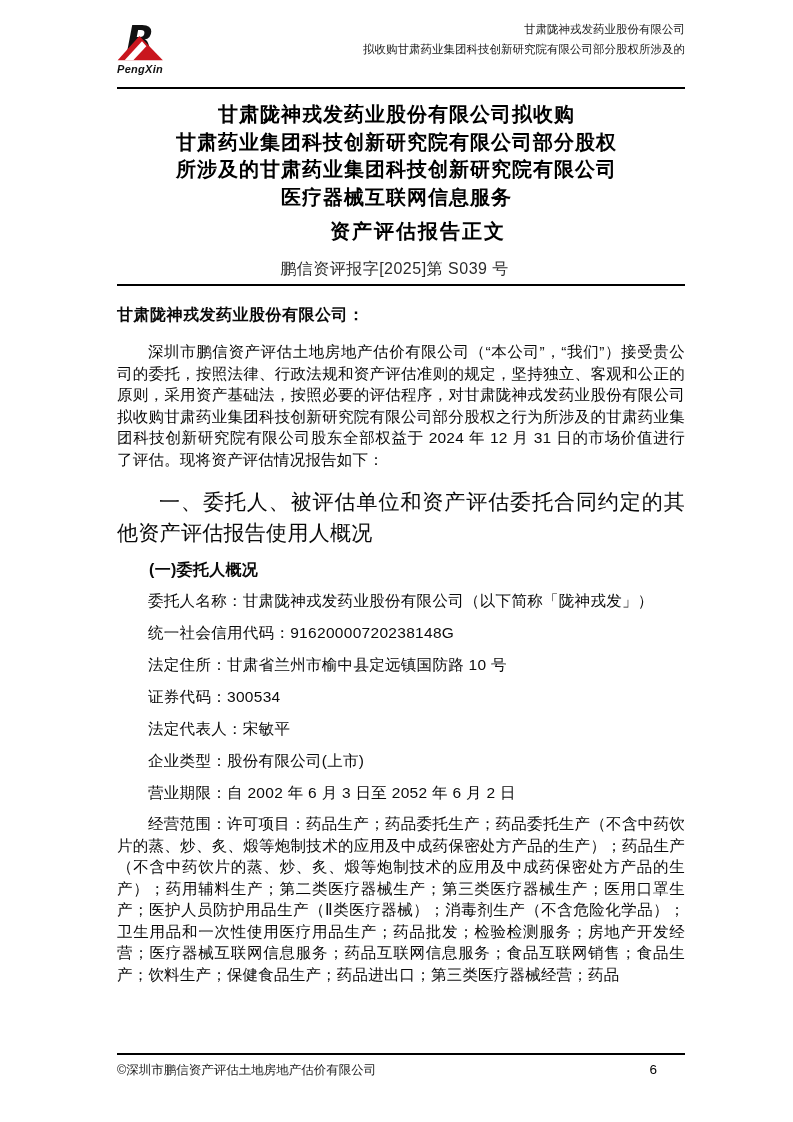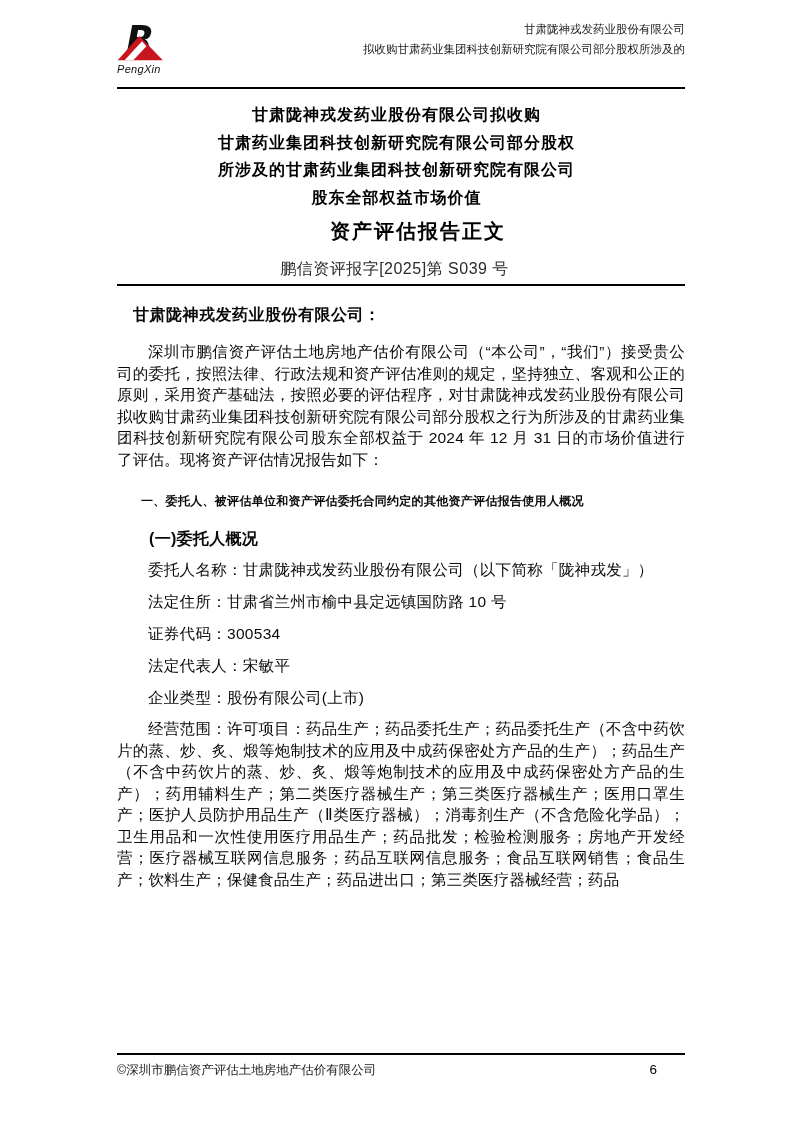--- a/index.html
+++ b/index.html
@@ -13,57 +13,57 @@
     overflow:hidden;
   }
   
   .header {
     position:absolute; top:16px; left:117px; width:568px;
     display:flex; justify-content:space-between; align-items:flex-start;
   }
   .logo { width:78px; margin-top:6px; }
   .logo svg { display:block; width:50px; height:40px; }
   .logo-wordmark {
-    font-style:italic; font-weight:normal; font-size:11px;
+    font-style:italic; font-weight:bold; font-size:11px;
     letter-spacing:0.3px; margin-top:1px; color:#111;
   }
   .header-lines {
     text-align:right; font-size:11.5px; line-height:19.5px;
     color:#1a1a1a; padding-top:4px; white-space:nowrap;
   }
   .rule { position:absolute; left:117px; width:568px; background:#000; }
   .rule-top    { top:87px;  height:2px; }
   .rule-mid    { top:284px; height:1.8px; }
   .rule-bottom { top:1053px; height:2px; }
   
   .title-block {
     position:absolute; top:101px; left:0; width:793px;
-    text-align:center; font-weight:bold; font-size:16px;
+    text-align:center; font-weight:bold; font-size:20px;
     line-height:27.5px; color:#000; letter-spacing:1px;
   }
   .subtitle {
     position:absolute; top:218px; left:0; width:793px;
     text-align:center; font-weight:bold; font-size:20px; letter-spacing:2px;padding-left:43px;
   }
   .report-no {
     position:absolute; top:259px; left:0; width:789px;
     text-align:center; font-size:16px; color:#2b2b2b; letter-spacing:0.5px;
   }
   
   .doc-body {
     position:absolute; top:303px; left:117px; width:568px;
     font-size:15.5px; color:#0a0a0a;
   }
-  .salutation { font-weight:bold; font-size:16px; line-height:24px; letter-spacing:0.5px;margin-left:16px; }
+  .salutation { font-weight:bold; font-size:16px; line-height:24px; letter-spacing:0.5px; }
   .para {
     text-align:justify; text-indent:2em;
     line-height:21.5px; margin-top:14px; letter-spacing:0.2px;
   }
   .h1 {
-    font-weight:bold; font-size:12px; line-height:31px;
+    font-weight:normal; font-size:21px; line-height:31px;
     text-indent:2em; text-align:justify; margin-top:16px; letter-spacing:0.3px;
   }
   .h2 {
     font-weight:bold; font-size:16px; margin-top:10px;
     margin-left:2em; line-height:24px; letter-spacing:0.3px;
   }
   .details { margin-top:3px; margin-left:2em; }
   .detail  { line-height:32px; letter-spacing:0.3px; }
   .scope   { margin-top:4px; }
   
@@ -92,40 +92,42 @@
       <div>甘肃陇神戎发药业股份有限公司</div>
       <div>拟收购甘肃药业集团科技创新研究院有限公司部分股权所涉及的</div>
     </div>
   </div>
   <div class="rule rule-top"></div>
 
   <div class="title-block">
     <div>甘肃陇神戎发药业股份有限公司拟收购</div>
     <div>甘肃药业集团科技创新研究院有限公司部分股权</div>
     <div>所涉及的甘肃药业集团科技创新研究院有限公司</div>
-    <div>股东全部权益市场价值</div>
+    <div>医疗器械互联网信息服务</div>
   </div>
   <div class="subtitle">资产评估报告正文</div>
   <div class="report-no">鹏信资评报字[2025]第 S039 号</div>
   <div class="rule rule-mid"></div>
 
   <div class="doc-body">
     <div class="salutation">甘肃陇神戎发药业股份有限公司：</div>
 
     <p class="para">深圳市鹏信资产评估土地房地产估价有限公司（“本公司”，“我们”）接受贵公司的委托，按照法律、行政法规和资产评估准则的规定，坚持独立、客观和公正的原则，采用资产基础法，按照必要的评估程序，对甘肃陇神戎发药业股份有限公司拟收购甘肃药业集团科技创新研究院有限公司部分股权之行为所涉及的甘肃药业集团科技创新研究院有限公司股东全部权益于 2024 年 12 月 31 日的市场价值进行了评估。现将资产评估情况报告如下：</p>
 
     <div class="h1">一、委托人、被评估单位和资产评估委托合同约定的其他资产评估报告使用人概况</div>
     <div class="h2">(一)委托人概况</div>
 
     <div class="details">
       <div class="detail">委托人名称：甘肃陇神戎发药业股份有限公司（以下简称「陇神戎发」）</div>
+      <div class="detail">统一社会信用代码：91620000720238148G</div>
       <div class="detail">法定住所：甘肃省兰州市榆中县定远镇国防路 10 号</div>
       <div class="detail">证券代码：300534</div>
       <div class="detail">法定代表人：宋敏平</div>
       <div class="detail">企业类型：股份有限公司(上市)</div>
+      <div class="detail">营业期限：自 2002 年 6 月 3 日至 2052 年 6 月 2 日</div>
     </div>
 
     <p class="para scope">经营范围：许可项目：药品生产；药品委托生产；药品委托生产（不含中药饮片的蒸、炒、炙、煅等炮制技术的应用及中成药保密处方产品的生产）；药品生产（不含中药饮片的蒸、炒、炙、煅等炮制技术的应用及中成药保密处方产品的生产）；药用辅料生产；第二类医疗器械生产；第三类医疗器械生产；医用口罩生产；医护人员防护用品生产（Ⅱ类医疗器械）；消毒剂生产（不含危险化学品）；卫生用品和一次性使用医疗用品生产；药品批发；检验检测服务；房地产开发经营；医疗器械互联网信息服务；药品互联网信息服务；食品互联网销售；食品生产；饮料生产；保健食品生产；药品进出口；第三类医疗器械经营；药品</p>
   </div>
 
   <div class="rule rule-bottom"></div>
   <div class="footer-row">
     <span>©深圳市鹏信资产评估土地房地产估价有限公司</span>
     <span class="pageno">6</span>
   </div>

